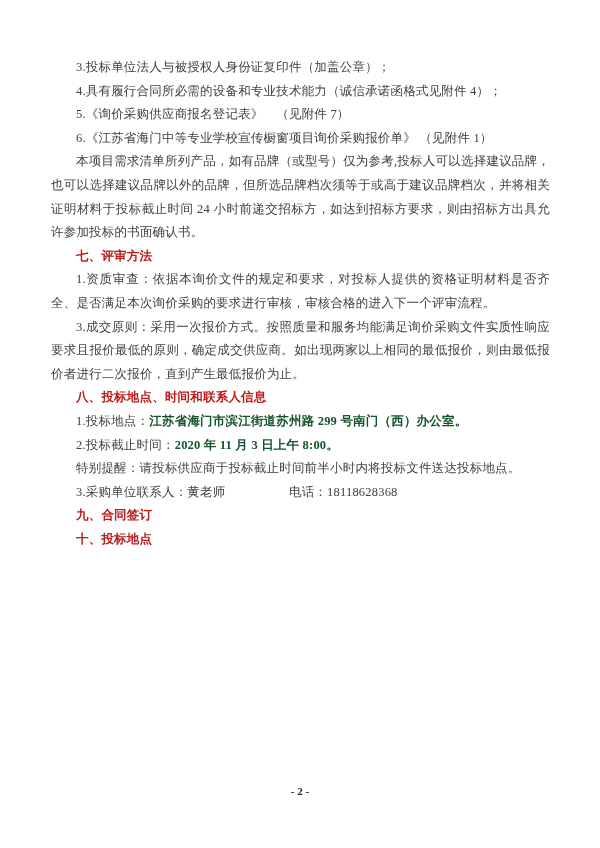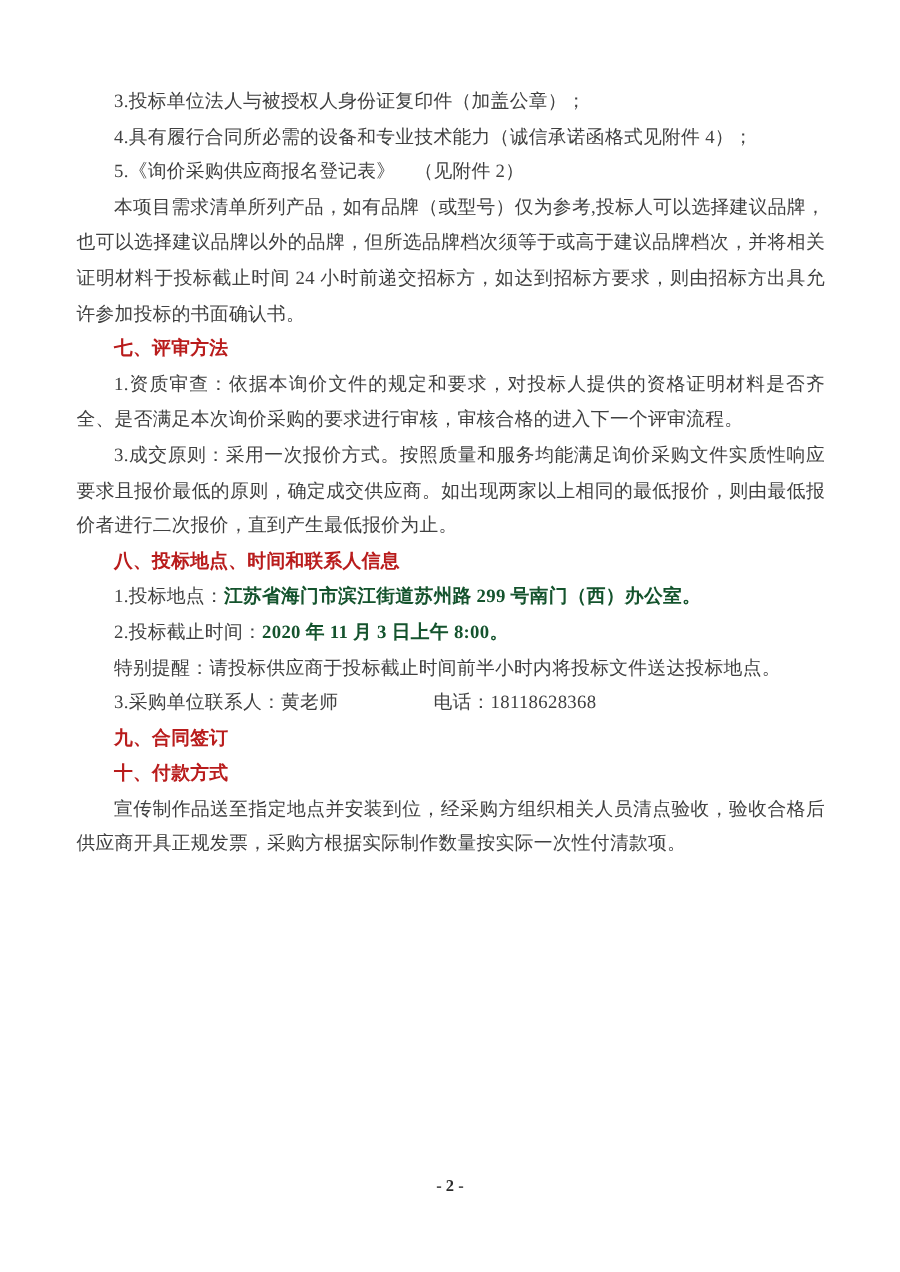--- a/index.html
+++ b/index.html
@@ -51,36 +51,36 @@
   }
 </style>
 </head>
 <body>
 
 <div class="page">
   <div class="content">
 
     <p>3.投标单位法人与被授权人身份证复印件（加盖公章）；</p>
     <p>4.具有履行合同所必需的设备和专业技术能力（诚信承诺函格式见附件 4）；</p>
-    <p>5.《询价采购供应商报名登记表》　（见附件 2）</p>
+    <p>5.《询价采购供应商报名登记表》　（见附件 7）</p>
+    <p>6.《江苏省海门中等专业学校宣传橱窗项目询价采购报价单》 （见附件 1）</p>
 
     <p>本项目需求清单所列产品，如有品牌（或型号）仅为参考,投标人可以选择建议品牌，也可以选择建议品牌以外的品牌，但所选品牌档次须等于或高于建议品牌档次，并将相关证明材料于投标截止时间 24 小时前递交招标方，如达到招标方要求，则由招标方出具允许参加投标的书面确认书。</p>
 
     <h3>七、评审方法</h3>
     <p>1.资质审查：依据本询价文件的规定和要求，对投标人提供的资格证明材料是否齐全、是否满足本次询价采购的要求进行审核，审核合格的进入下一个评审流程。</p>
     <p>3.成交原则：采用一次报价方式。按照质量和服务均能满足询价采购文件实质性响应要求且报价最低的原则，确定成交供应商。如出现两家以上相同的最低报价，则由最低报价者进行二次报价，直到产生最低报价为止。</p>
 
     <h3>八、投标地点、时间和联系人信息</h3>
     <p><span>1.投标地点：</span><span class="bold-val">江苏省海门市滨江街道苏州路 299 号南门（西）办公室。</span></p>
     <p><span>2.投标截止时间：</span><span class="bold-val">2020 年 11 月 3 日上午 8:00。</span></p>
     <p>特别提醒：请投标供应商于投标截止时间前半小时内将投标文件送达投标地点。</p>
     <p>3.采购单位联系人：黄老师　　　　　电话：18118628368</p>
 
     <h3>九、合同签订</h3>
 
-    <h3>十、付款方式</h3>
-    <p>宣传制作品送至指定地点并安装到位，经采购方组织相关人员清点验收，验收合格后供应商开具正规发票，采购方根据实际制作数量按实际一次性付清款项。</p>
+    <h3>十、投标地点</h3>
 
 
   </div>
 
   <div class="footer">- 2 -</div>
 </div>
 
 </body></html>

